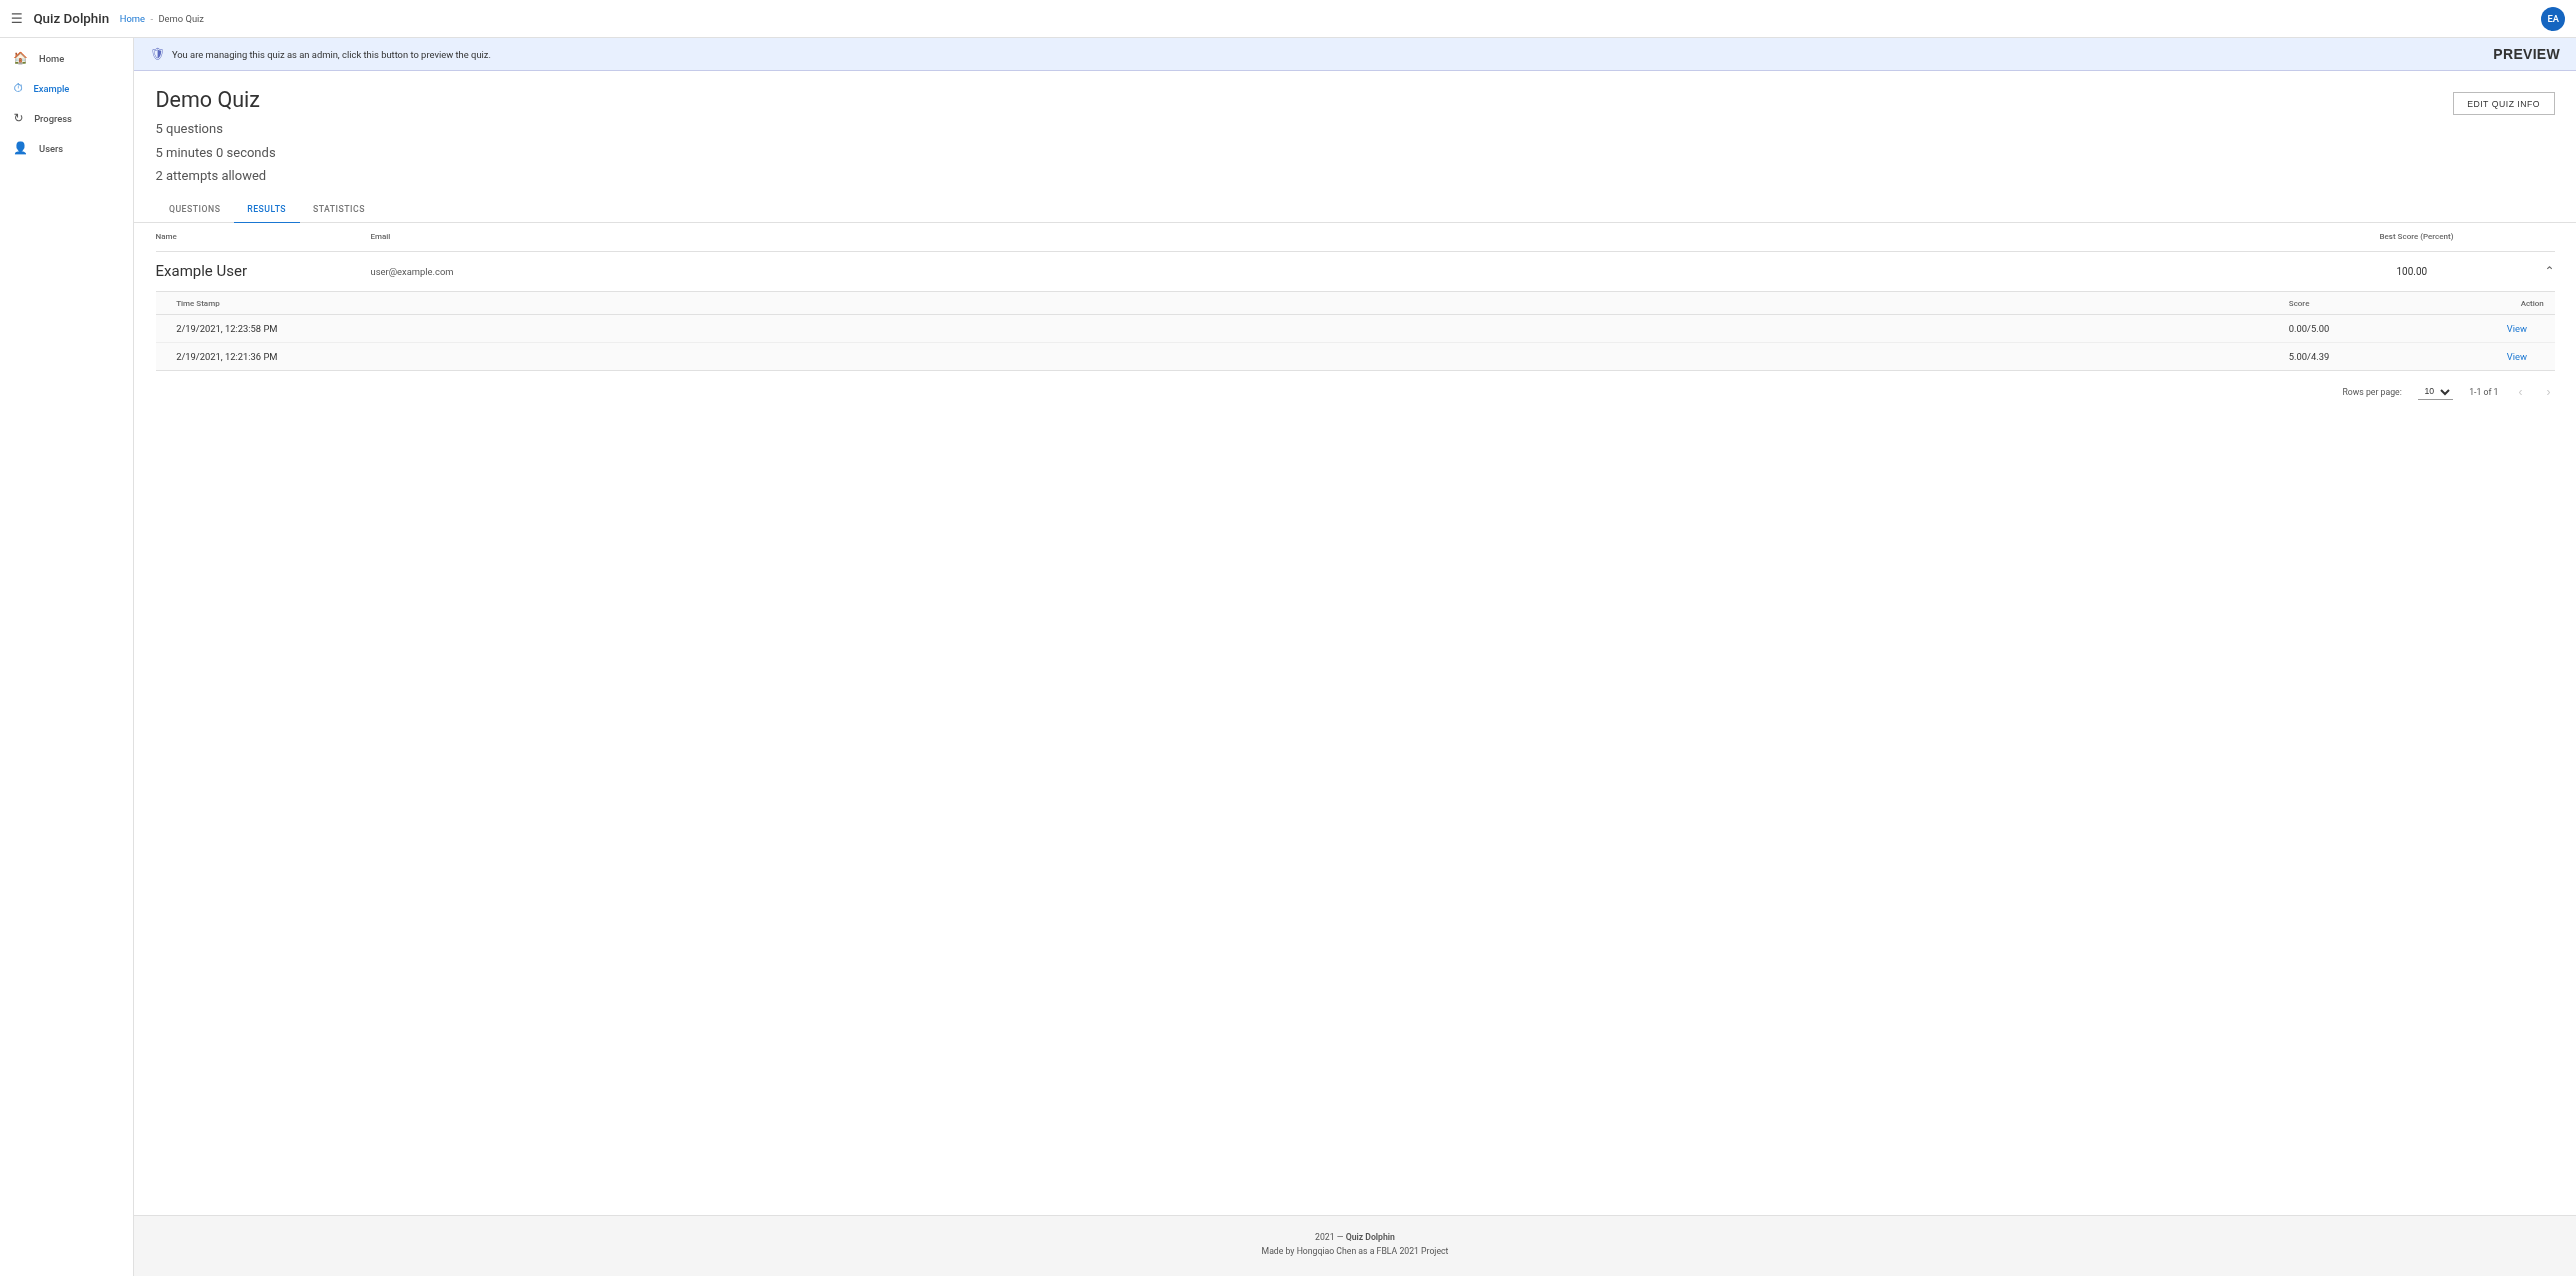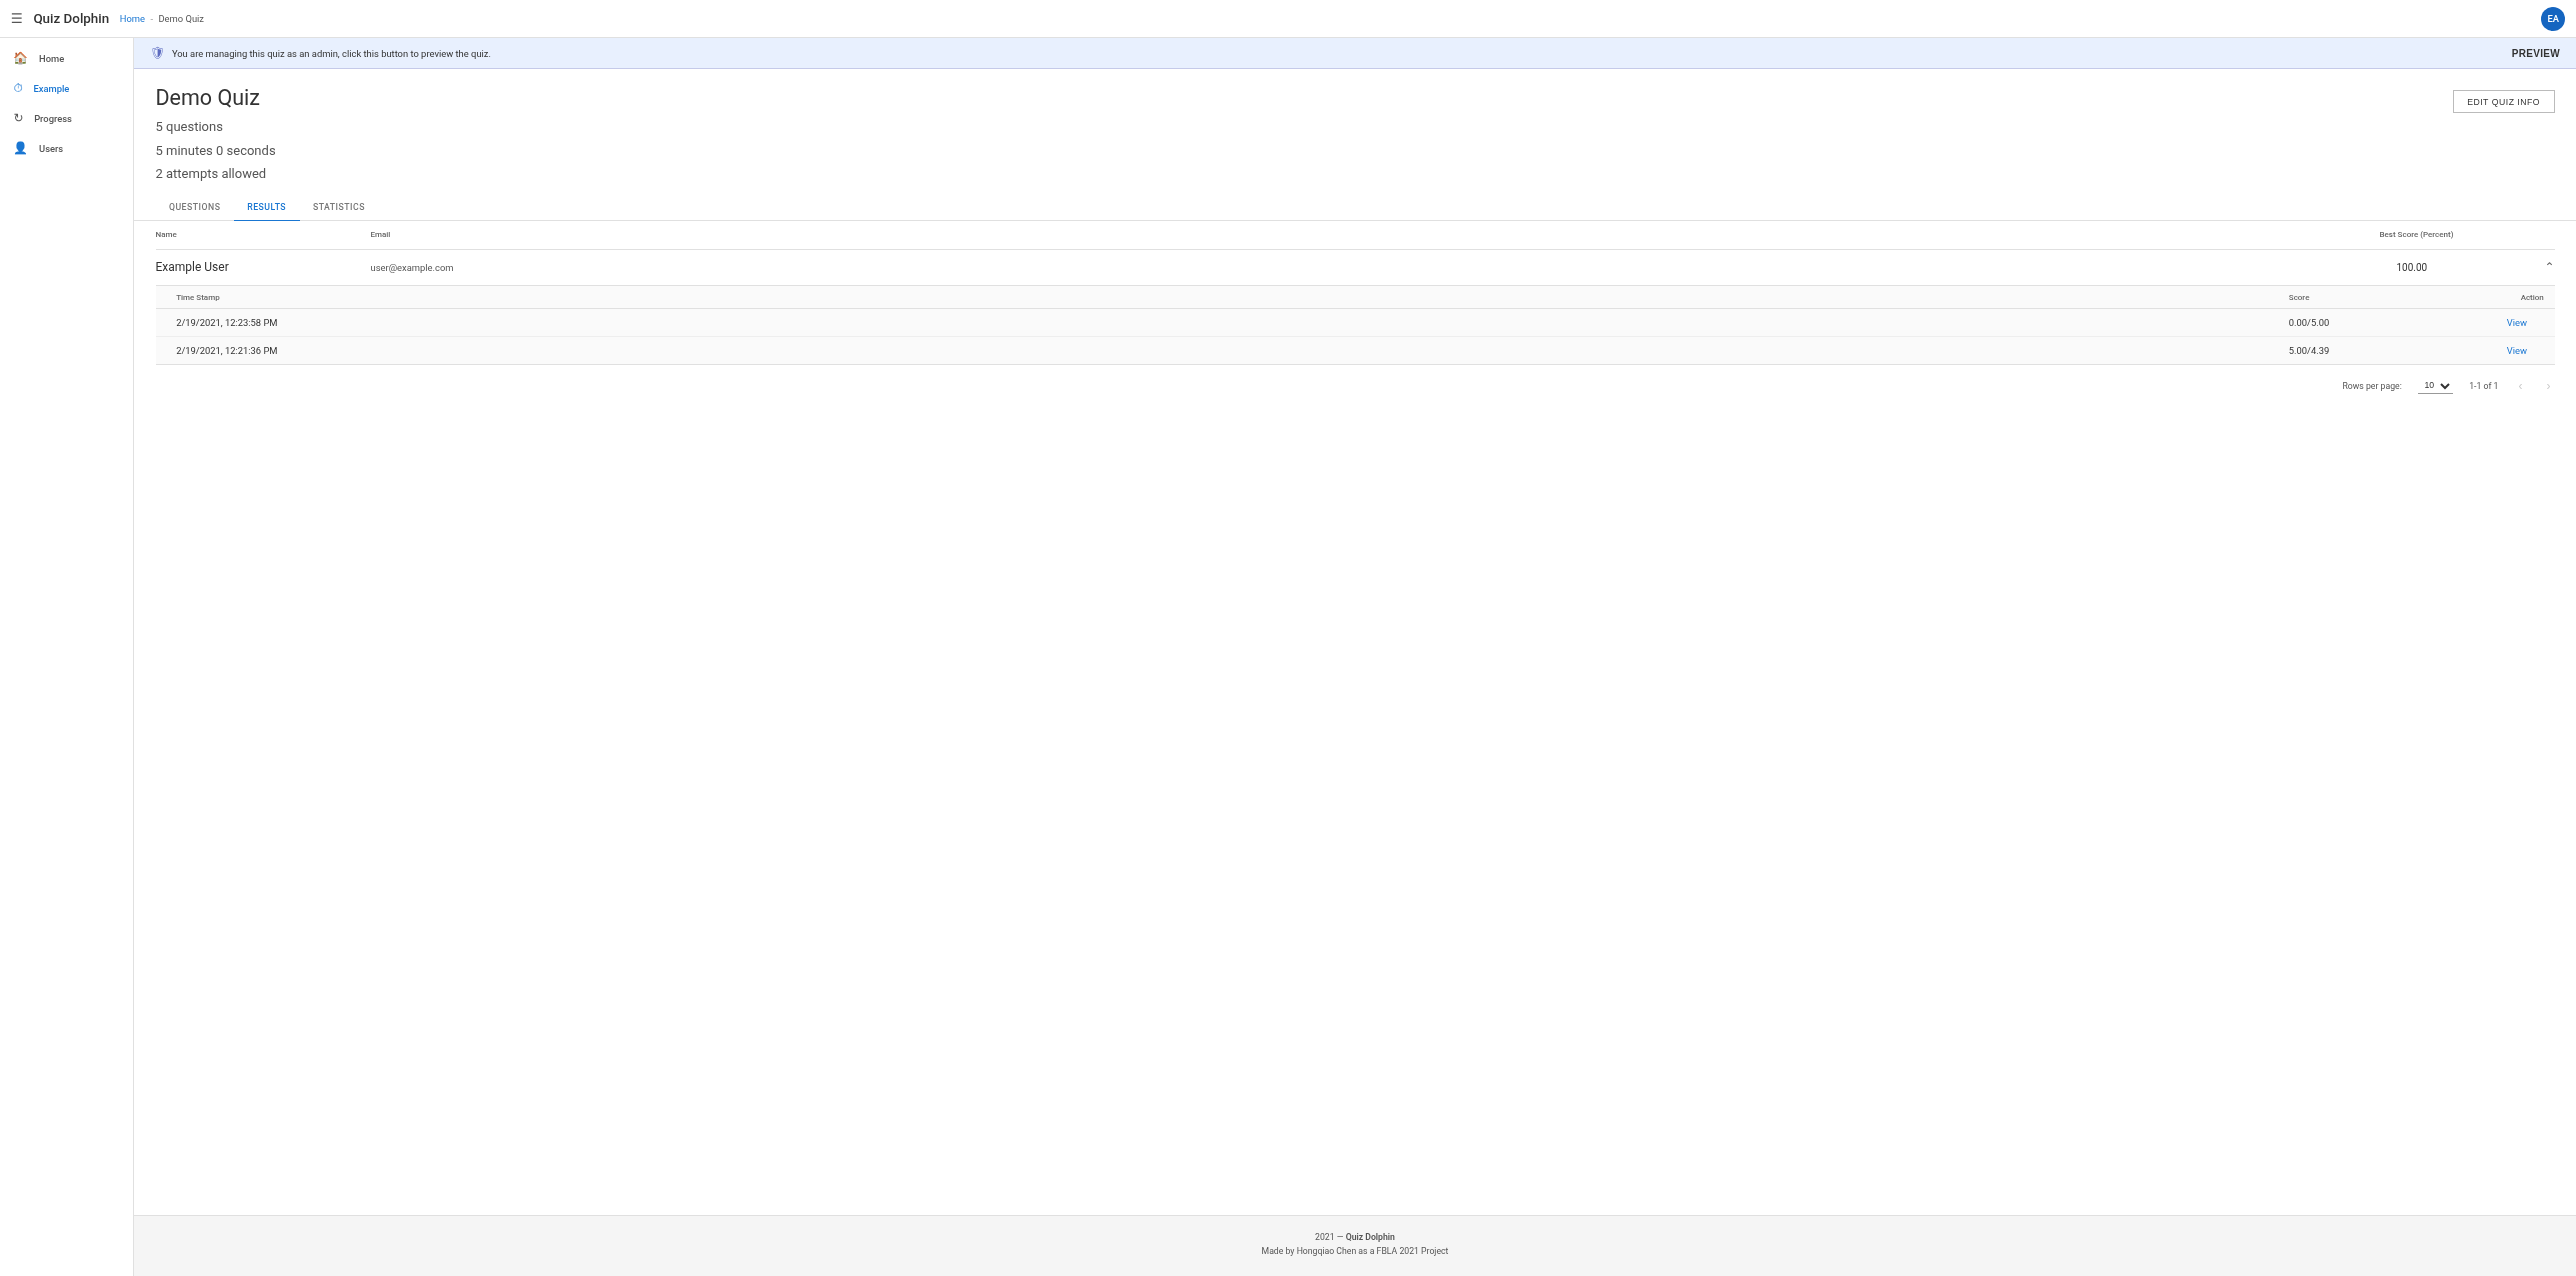--- a/index.html
+++ b/index.html
@@ -48,21 +48,21 @@
 
     
     .admin-banner {
       display: flex; align-items: center; justify-content: space-between;
       background: #e8f0fe; padding: 8px 16px; border-bottom: 0.7px solid #c5cae9;
     }
     .admin-banner .banner-left { display: flex; align-items: center; gap: 6.7px; font-size: 9.4px; color: #333; }
     .admin-banner .shield-icon { color: #5c6bc0; font-size: 12px; }
     .admin-banner .preview-btn {
       background: transparent; border: none; cursor: pointer;
-      font-size: 10px; font-weight: 600; letter-spacing: 0.3px; color: #333;
+      font-size: 14px; font-weight: 600; letter-spacing: 0.3px; color: #333;
       text-transform: uppercase;
     }
 
     
     .quiz-header { padding: 16px 21.5px 0 21.5px; display: flex; align-items: flex-start; justify-content: space-between; }
     .quiz-title-block {}
     .quiz-title { font-size: 21.5px; font-weight: 400; color: #333; margin-bottom: 5.4px; }
     .quiz-meta { font-size: 13px; color: #555; line-height: 1.8; }
     .edit-quiz-btn {
       background: transparent; border: 0.7px solid #bbb; padding: 5.4px 13.4px;
@@ -88,21 +88,21 @@
     }
     .col-name { flex: 0 0 215px; }
     .col-email { flex: 1; }
     .col-score { flex: 0 0 148px; text-align: left; }
     .col-action-header { flex: 0 0 27px; }
 
     .user-row { border-bottom: 0.7px solid #e0e0e0; }
     .user-row-main {
       display: flex; align-items: center; padding: 10.7px 0; cursor: pointer;
     }
-    .user-row-main .col-name { font-size: 12px; color: #333; }
+    .user-row-main .col-name { font-size: 15px; color: #333; }
     .user-row-main .col-email { font-size: 9.4px; color: #555; }
     .user-row-main .col-score { font-size: 10px; color: #333; }
     .user-row-main .expand-icon { margin-left: auto; color: #666; font-size: 12px; }
 
     
     .sub-table { background: #fafafa; border-top: 0.7px solid #e0e0e0; }
     .sub-table-header {
       display: flex; align-items: center; padding: 6.7px 10.7px;
       font-size: 8px; font-weight: 500; color: #666; border-bottom: 0.7px solid #e0e0e0;
     }

